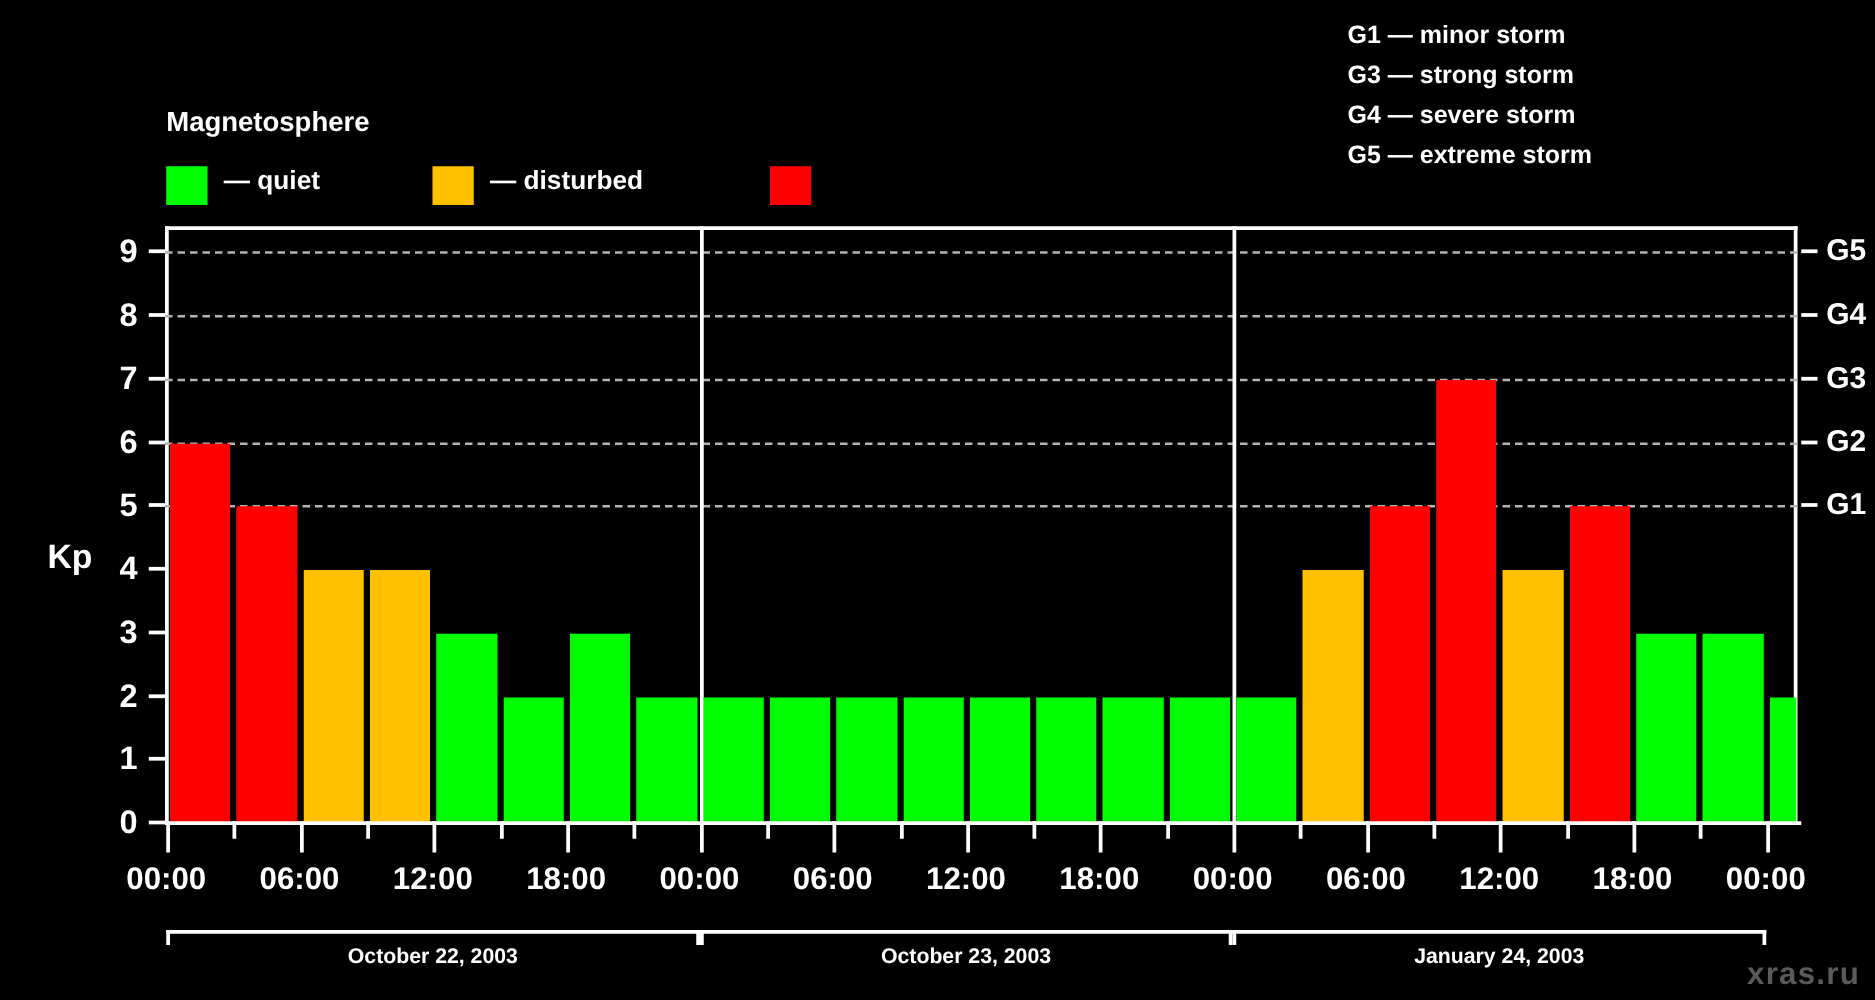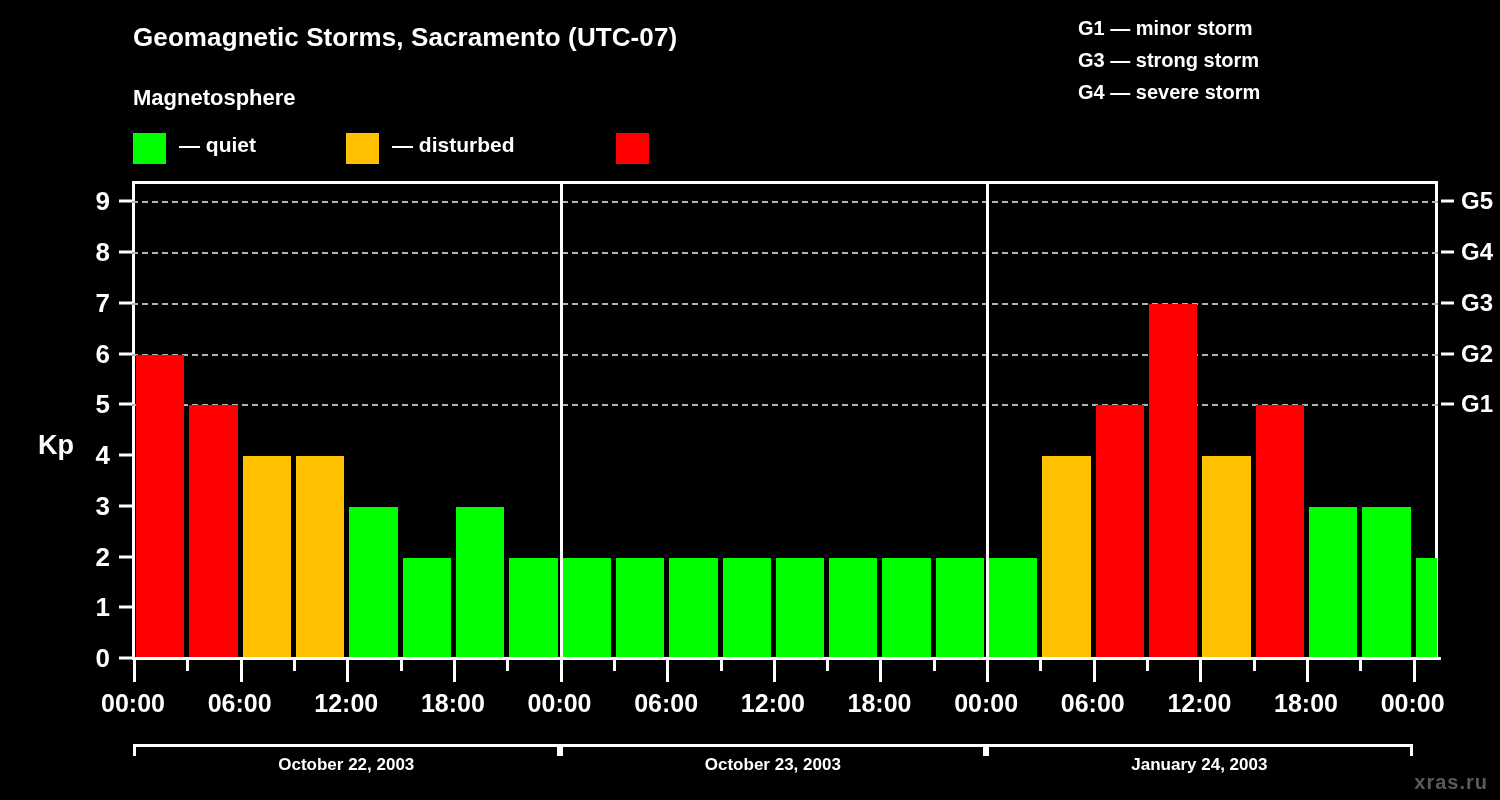--- a/index.html
+++ b/index.html
@@ -53,49 +53,49 @@
   .xtick.minor{top:657px;height:14px;}
   .xlab{position:absolute;top:689px;font-size:25px;font-weight:bold;
         transform:translateX(-50%);white-space:nowrap;}
 
   .daybracket{position:absolute;top:744px;height:12px;
               border-left:3px solid #fff;border-right:3px solid #fff;border-top:3px solid #fff;
               box-sizing:border-box;}
   .daylabel{position:absolute;top:755px;font-size:17px;font-weight:bold;
             text-align:center;white-space:nowrap;}
 
-  .watermark{position:absolute;right:12px;bottom:6px;font-size:20px;font-weight:bold;
+  .watermark{position:absolute;right:12px;bottom:6px;font-size:25px;font-weight:bold;
              color:#5a5a5a;letter-spacing:1px;}
 </style>
 </head>
 <body>
 
 <div class="root">
 
-  <div class="title">Geomagnetic Storms, Sacramento (UTC-07)</div>
   <div class="subtitle">Magnetosphere</div>
 
   <div class="legend">
     <div class="legend-item li0">
       <span class="swatch" style="background:#00FF00"></span>
       <span class="leg-text">— quiet</span>
     </div>
     <div class="legend-item li1">
       <span class="swatch" style="background:#FFC000"></span>
       <span class="leg-text">— disturbed</span>
     </div>
     <div class="legend-item li2">
       <span class="swatch" style="background:#FF0000"></span>
     </div>
   </div>
 
   <div class="gscale">
     <div class="grow">G1 — minor storm</div>
     <div class="grow">G3 — strong storm</div>
     <div class="grow">G4 — severe storm</div>
+    <div class="grow">G5 — extreme storm</div>
   </div>
 
   <div class="kplabel">Kp</div>
 
   <div class="plot">
     <div class="plot-frame"></div>
     <div id="gridlines">
         <div class="grid" style="top: 223.277px;"></div>
         <div class="grid" style="top: 172.532px;"></div>
         <div class="grid" style="top: 121.787px;"></div>

